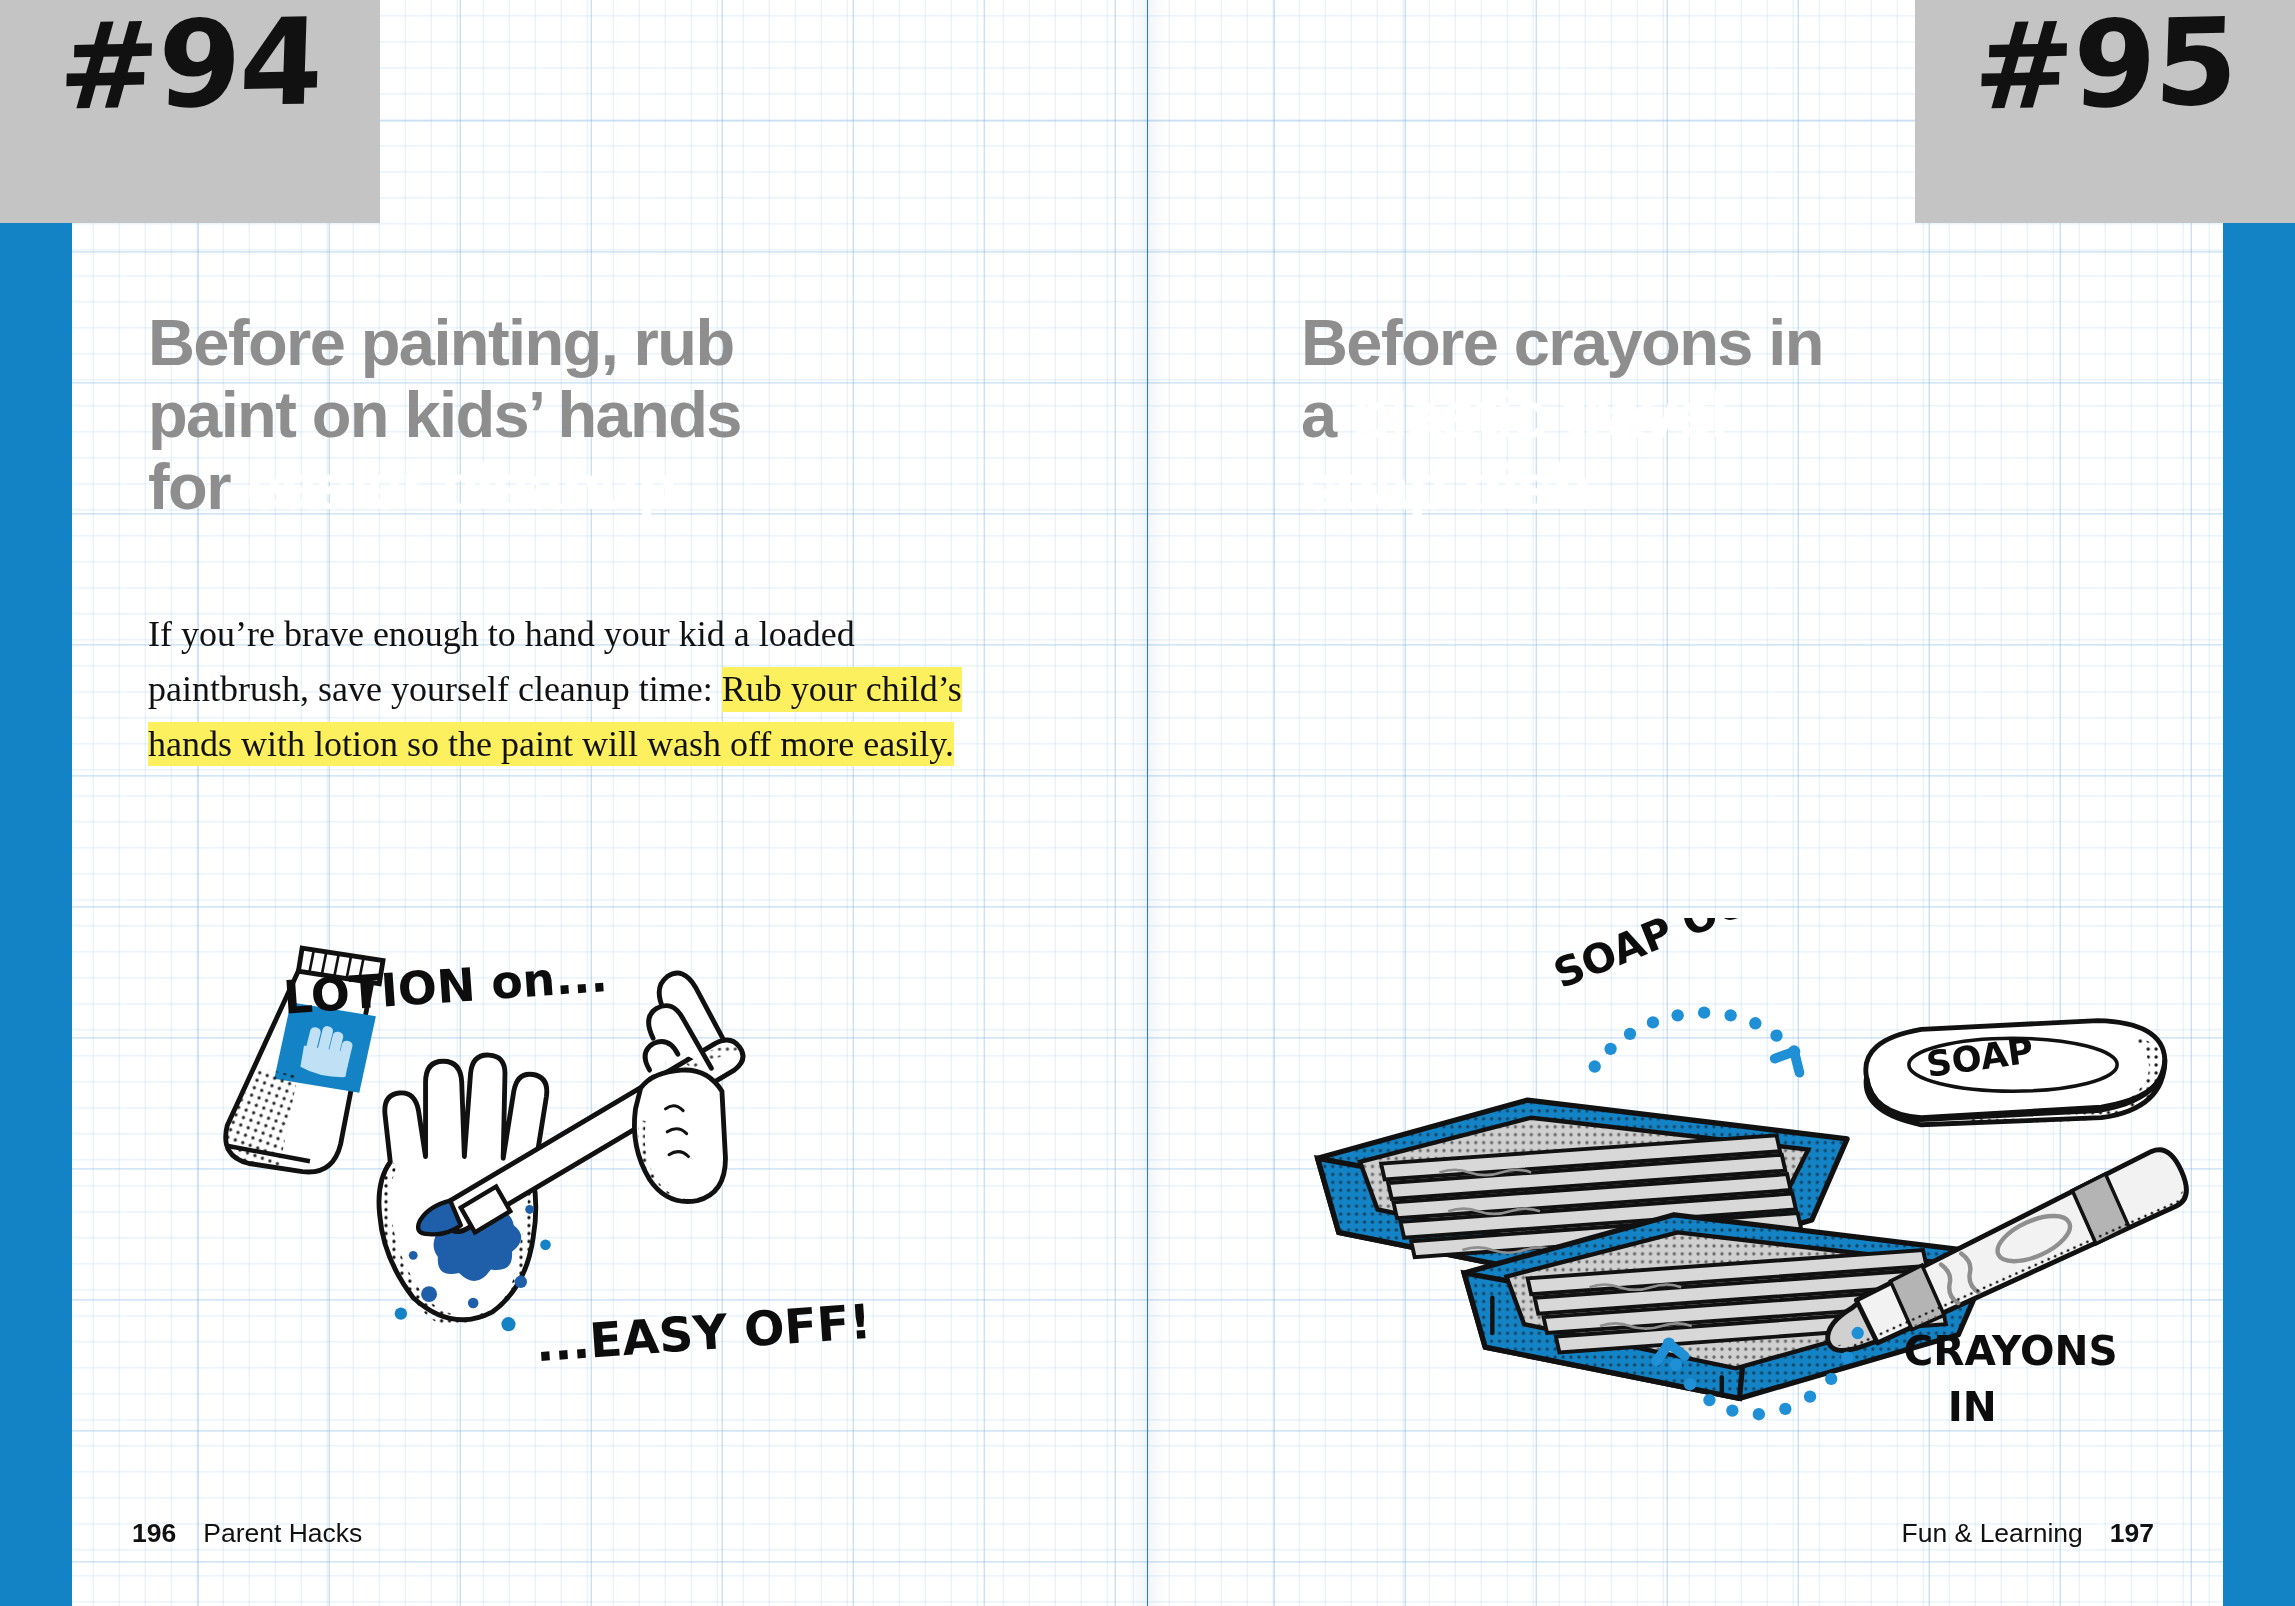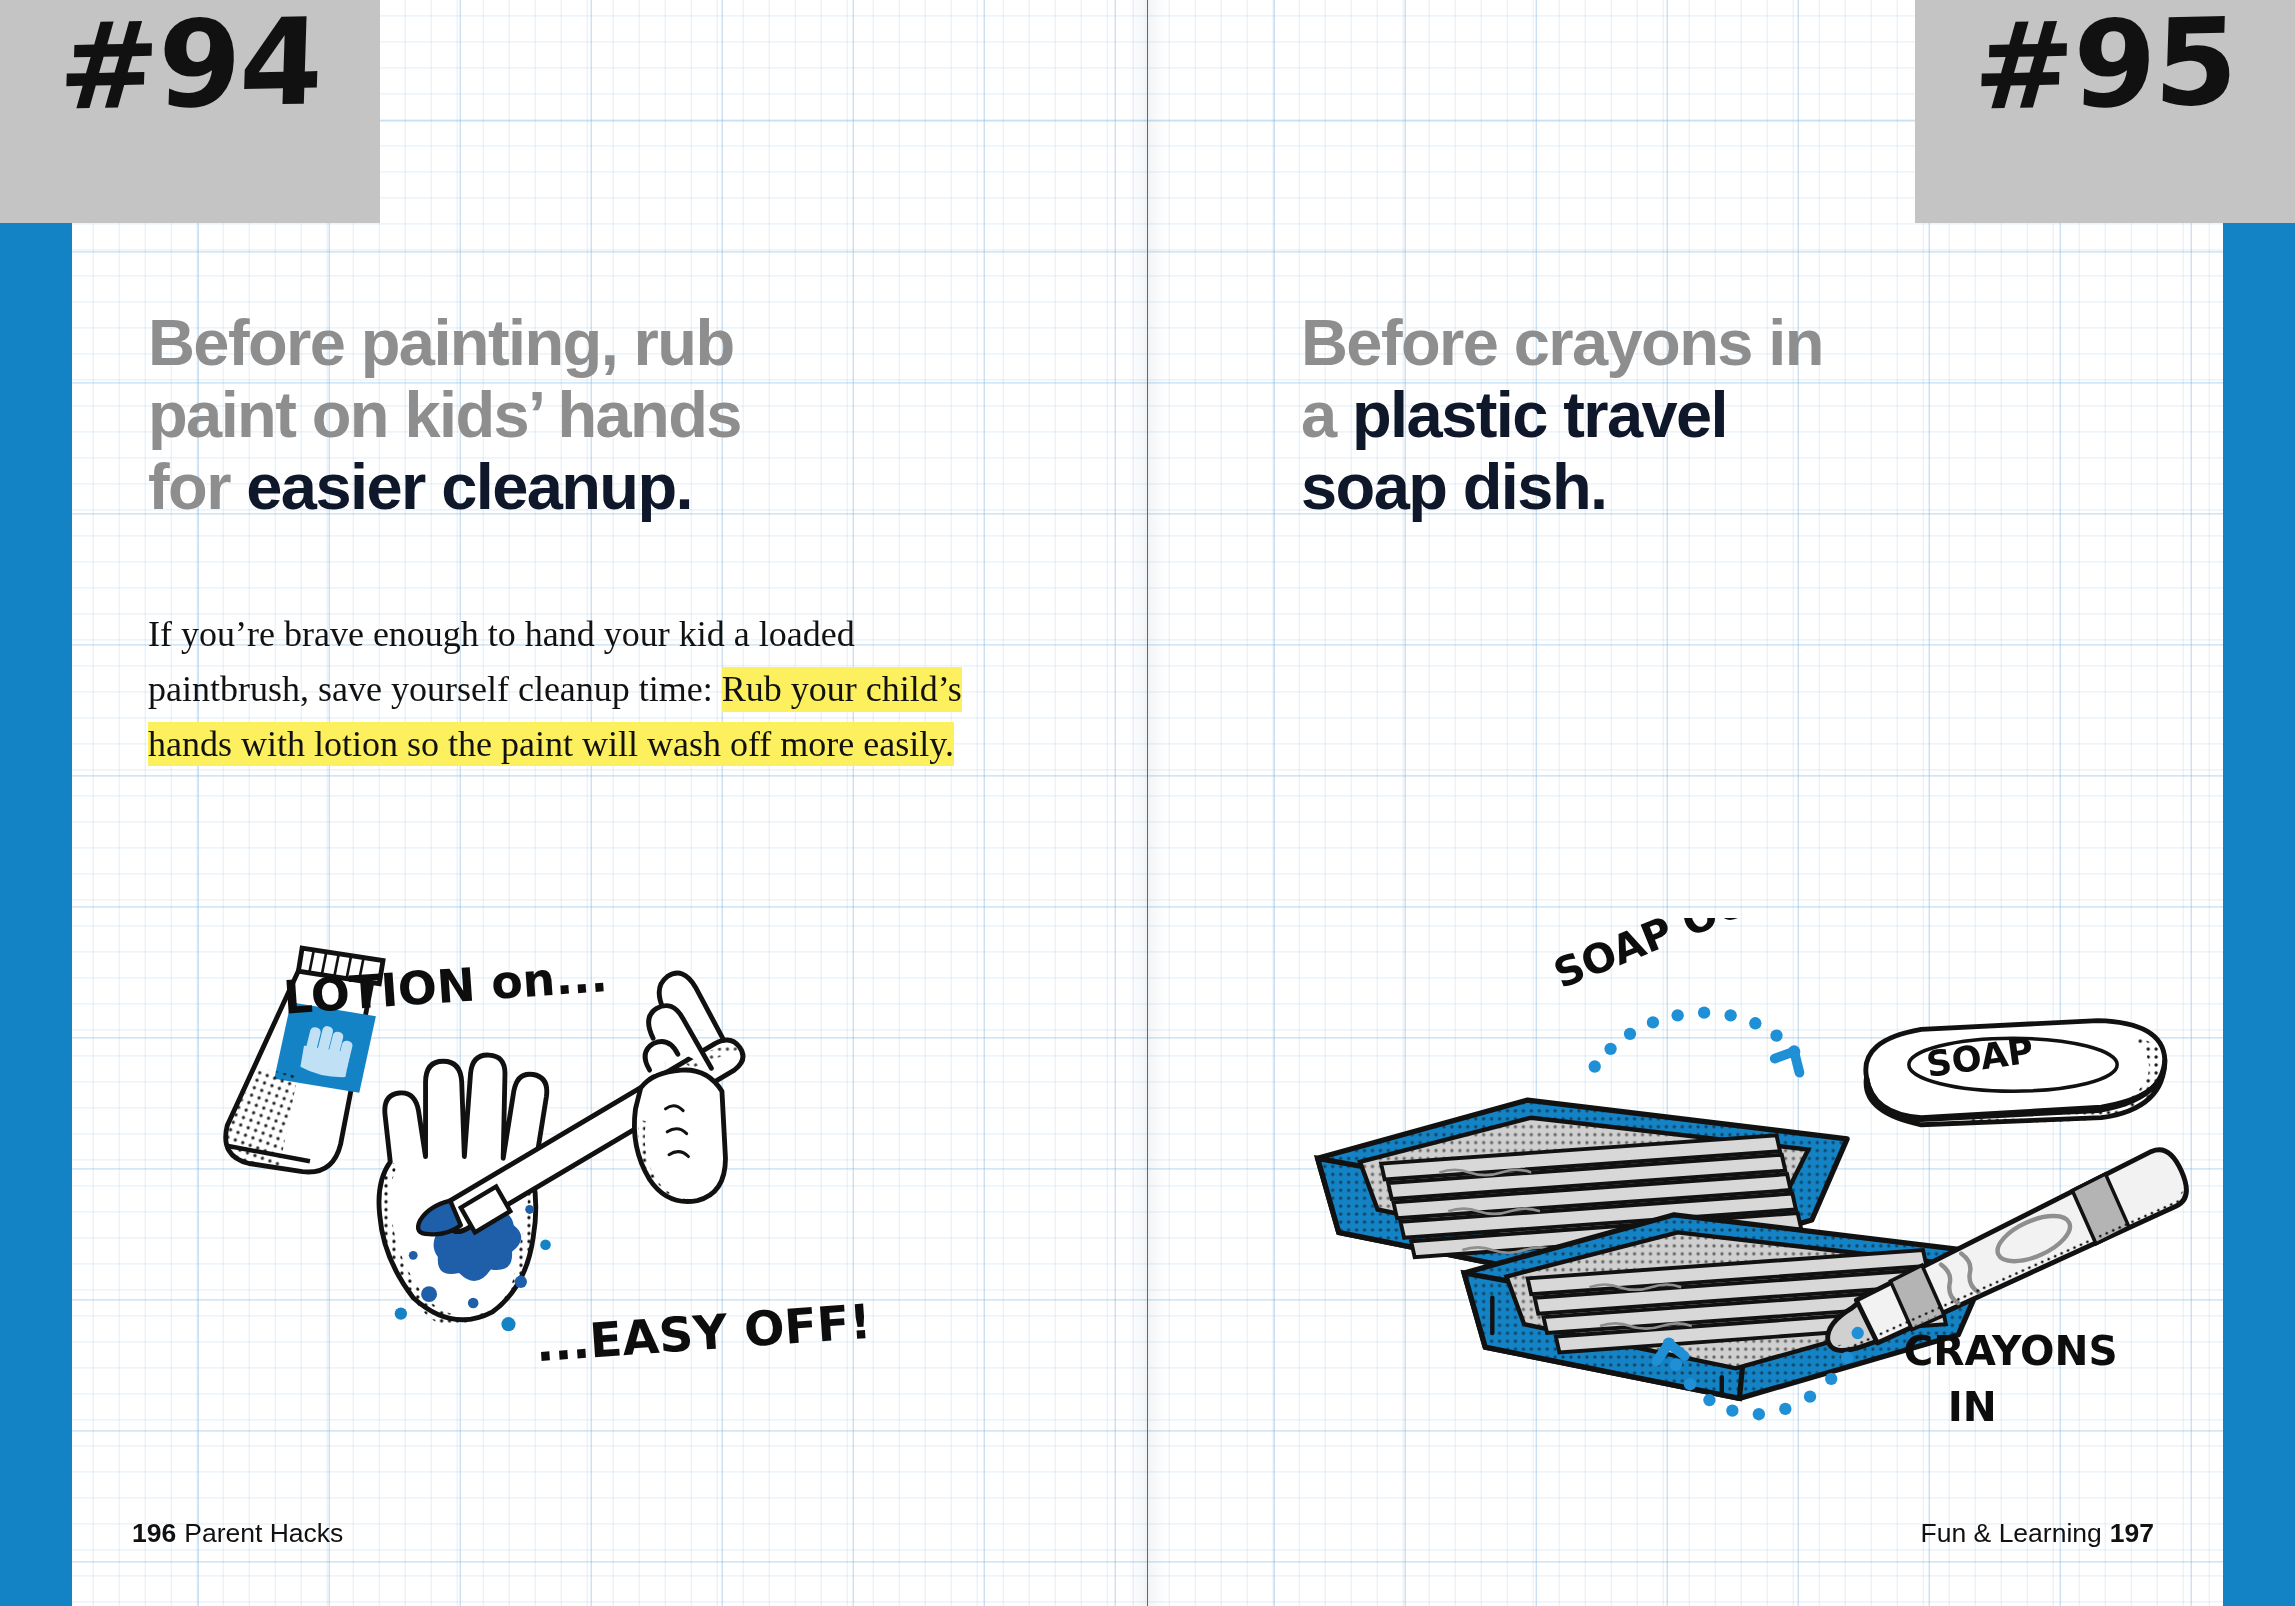--- a/index.html
+++ b/index.html
@@ -68,21 +68,21 @@
 
   h1.headline{
     margin:16px;
     font-family:"Liberation Sans",sans-serif;
     font-weight:700;
     font-size:65px;
     line-height:1.105;
     letter-spacing:-1.6px;
     color:#8e8e8e;
   }
-  h1.headline .hl{ color:#0f172a; }
+  h1.headline .hl{ color:#ffffff; }
 
   p.body{
     margin:85px 0 0 16px;
     font-family:"Liberation Serif",serif;
     font-size:36px;
     line-height:1.52;
     color:#111;
     max-width:883px;
   }
   p.body .mark{
@@ -90,21 +90,21 @@
     box-decoration-break:clone;
     -webkit-box-decoration-break:clone;
     padding:1.8px 0 2.6px 0;
   }
 
   
   .footer{
     position:absolute;bottom:58px;
     font-family:"Liberation Sans",sans-serif;
     font-size:26.5px;color:#111;
-    display:flex;align-items:baseline;gap:8px;white-space:nowrap;
+    display:flex;align-items:baseline;gap:27px;white-space:nowrap;
   }
   .footer .pg{font-weight:700;}
   .footer-left { left:132px; }
   .footer-right{ right:141px; }
 
   
   .illo{position:absolute;}
   .illo-left  { left:185px;  top:936px; width:901px; height:494px; }
   .illo-right { left:1307px; top:918px; width:909px; height:530px; }
 

